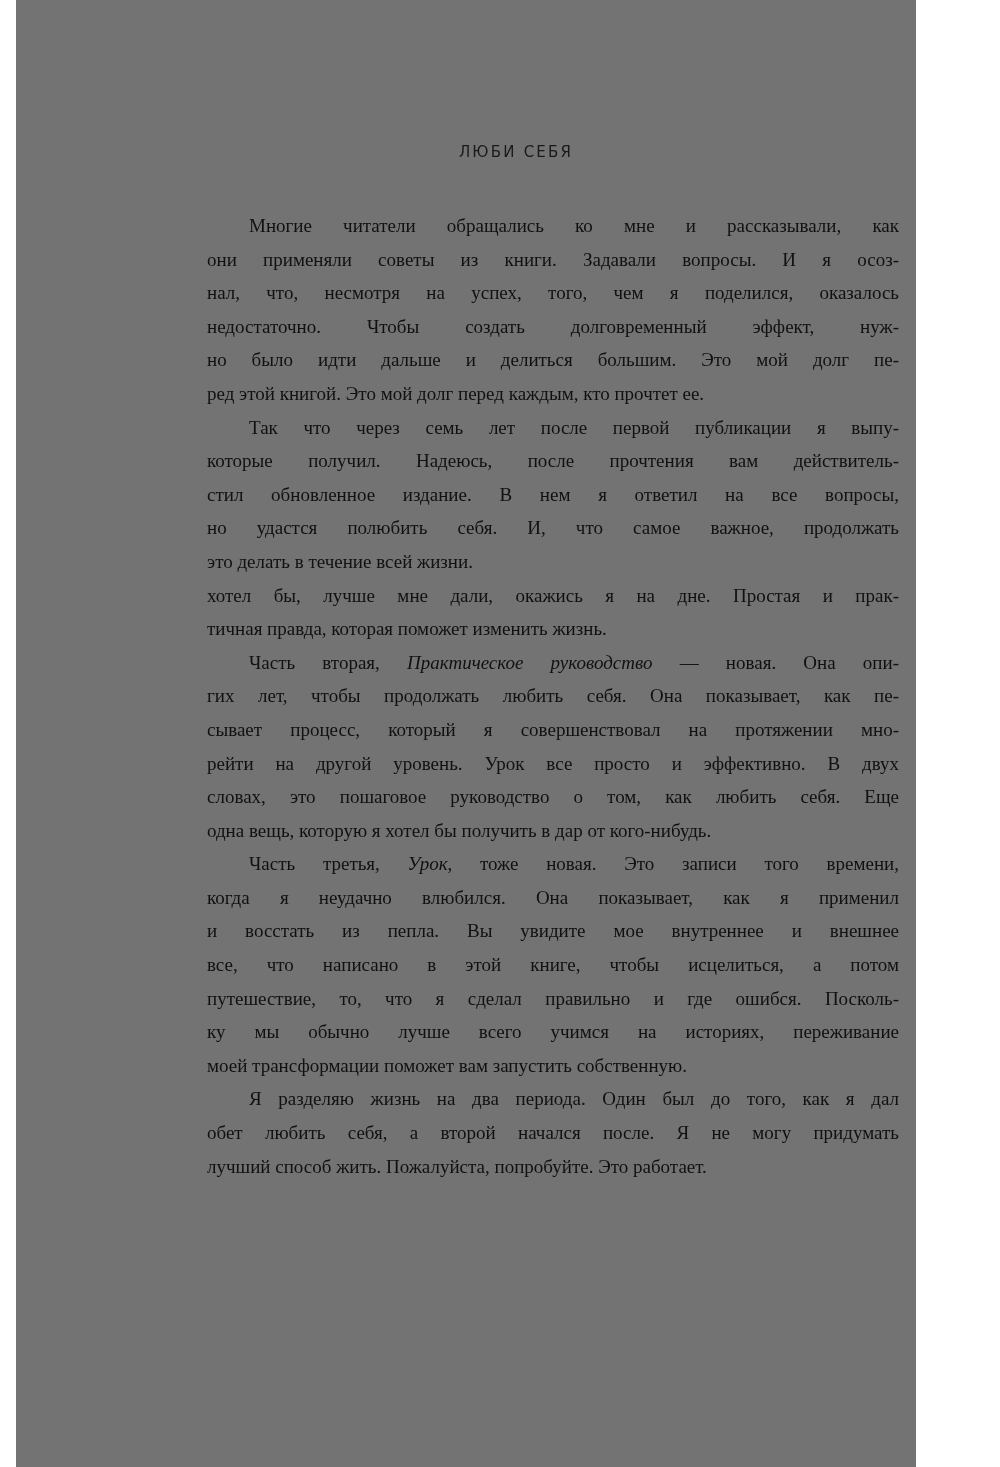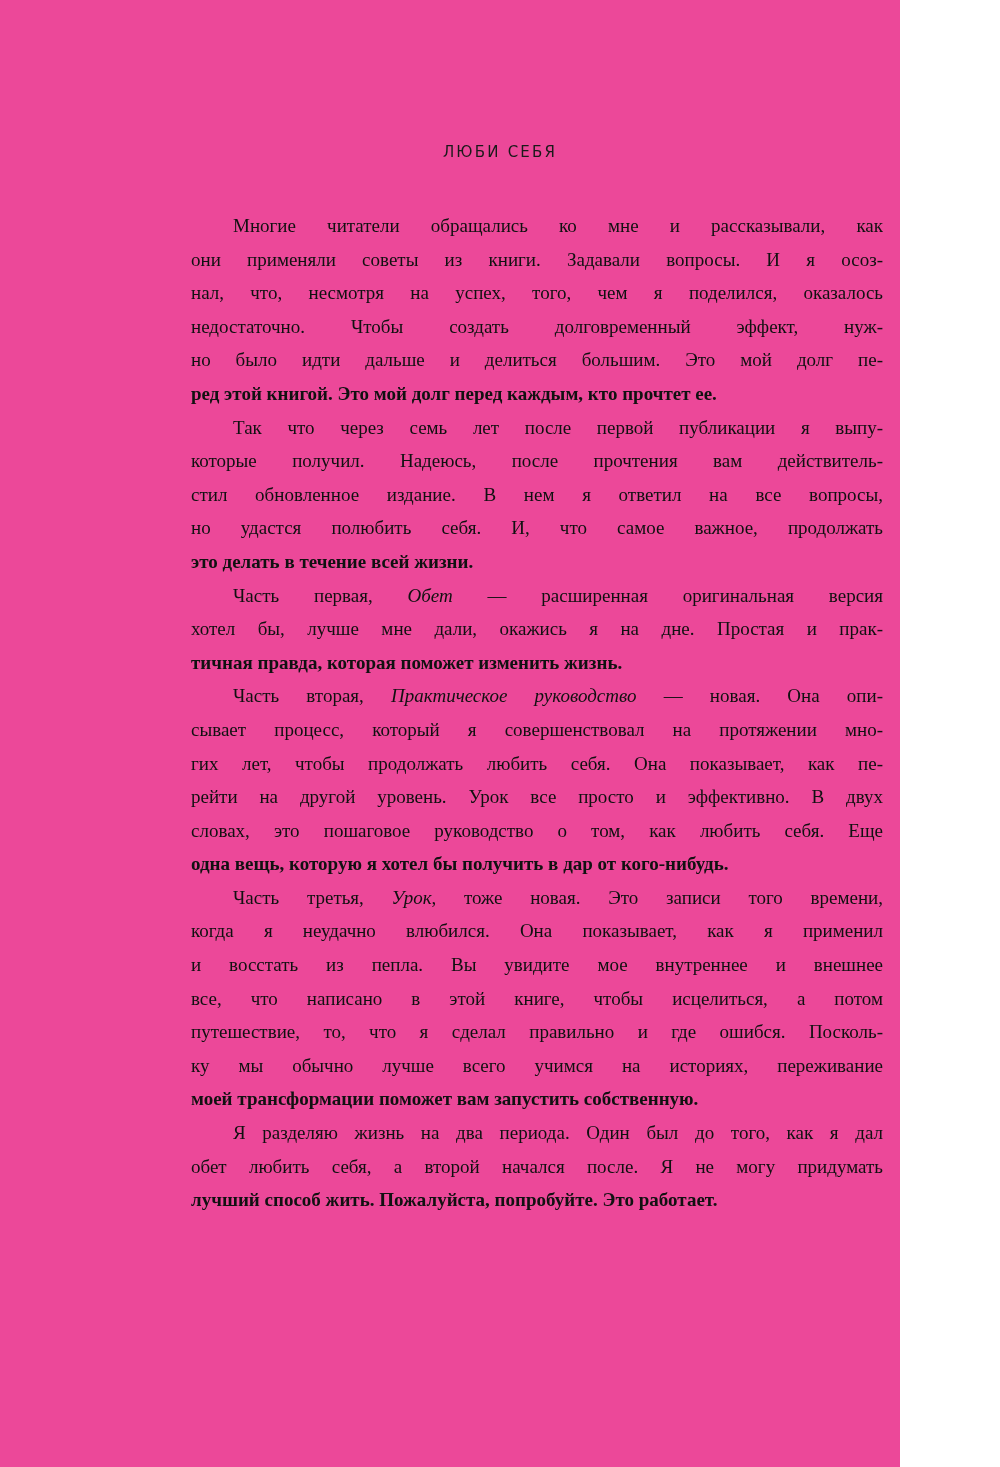--- a/index.html
+++ b/index.html
@@ -1,61 +1,60 @@
 <!DOCTYPE html>
 <html><head>
 <meta charset="utf-8">
 <style>
   html, body { margin: 0; padding: 0; background: #ffffff; }
   body { width: 1000px; height: 1467px; position: relative; overflow: hidden; }
-  .page { position: absolute; left: 0; top: 0; width: 900px; height: 1467px; background: #ec4899; }
+  .page { position: absolute; left: 16px; top: 0; width: 900px; height: 1467px; background: #737373; }
   .running-head {
     position: absolute; left: 0; width: 1000px; top: 143px;
     text-align: center;
     font-family: "DejaVu Sans", sans-serif;
     font-size: 15px; letter-spacing: 2.2px; color: #1a1a1a;
   }
   .body-text {
     position: absolute; left: 191px; top: 209px; width: 692px;
     font-family: "Liberation Serif", serif;
     font-size: 19px; color: #111;
   }
   .line {
     height: 33.6px; line-height: 33.6px;
     white-space: nowrap;
     text-align: justify; text-align-last: justify;
     overflow: visible;
   }
-  .line.last { text-align-last: left; font-weight: bold; }
+  .line.last { text-align-last: left; }
   .line.indent { padding-left: 42px; }
   .line span.it { font-style: italic; }
 </style>
 </head>
 <body>
 
 <div class="page">
   <div class="running-head">ЛЮБИ СЕБЯ</div>
   <div class="body-text" id="body-text">
       <div class="line indent">Многие читатели обращались ко мне и рассказывали, как</div>
       <div class="line">они применяли советы из книги. Задавали вопросы. И я осоз-</div>
       <div class="line">нал, что, несмотря на успех, того, чем я поделился, оказалось</div>
       <div class="line">недостаточно. Чтобы создать долговременный эффект, нуж-</div>
       <div class="line">но было идти дальше и делиться большим. Это мой долг пе-</div>
       <div class="line last">ред этой книгой. Это мой долг перед каждым, кто прочтет ее.</div>
       <div class="line indent">Так что через семь лет после первой публикации я выпу-</div>
       <div class="line">которые получил. Надеюсь, после прочтения вам действитель-</div>
       <div class="line">стил обновленное издание. В нем я ответил на все вопросы,</div>
       <div class="line">но удастся полюбить себя. И, что самое важное, продолжать</div>
       <div class="line last">это делать в течение всей жизни.</div>
-      <div class="line indent"><span>Часть первая, </span><span class="it">Обет</span><span> — расширенная оригинальная версия</span></div>
       <div class="line">хотел бы, лучше мне дали, окажись я на дне. Простая и прак-</div>
       <div class="line last">тичная правда, которая поможет изменить жизнь.</div>
       <div class="line indent"><span>Часть вторая, </span><span class="it">Практическое руководство</span><span> — новая. Она опи-</span></div>
+      <div class="line">гих лет, чтобы продолжать любить себя. Она показывает, как пе-</div>
       <div class="line">сывает процесс, который я совершенствовал на протяжении мно-</div>
-      <div class="line">гих лет, чтобы продолжать любить себя. Она показывает, как пе-</div>
       <div class="line">рейти на другой уровень. Урок все просто и эффективно. В двух</div>
       <div class="line">словах, это пошаговое руководство о том, как любить себя. Еще</div>
       <div class="line last">одна вещь, которую я хотел бы получить в дар от кого-нибудь.</div>
       <div class="line indent"><span>Часть третья, </span><span class="it">Урок</span><span>, тоже новая. Это записи того времени,</span></div>
       <div class="line">когда я неудачно влюбился. Она показывает, как я применил</div>
       <div class="line">и восстать из пепла. Вы увидите мое внутреннее и внешнее</div>
       <div class="line">все, что написано в этой книге, чтобы исцелиться, а потом</div>
       <div class="line">путешествие, то, что я сделал правильно и где ошибся. Посколь-</div>
       <div class="line">ку мы обычно лучше всего учимся на историях, переживание</div>
       <div class="line last">моей трансформации поможет вам запустить собственную.</div>

